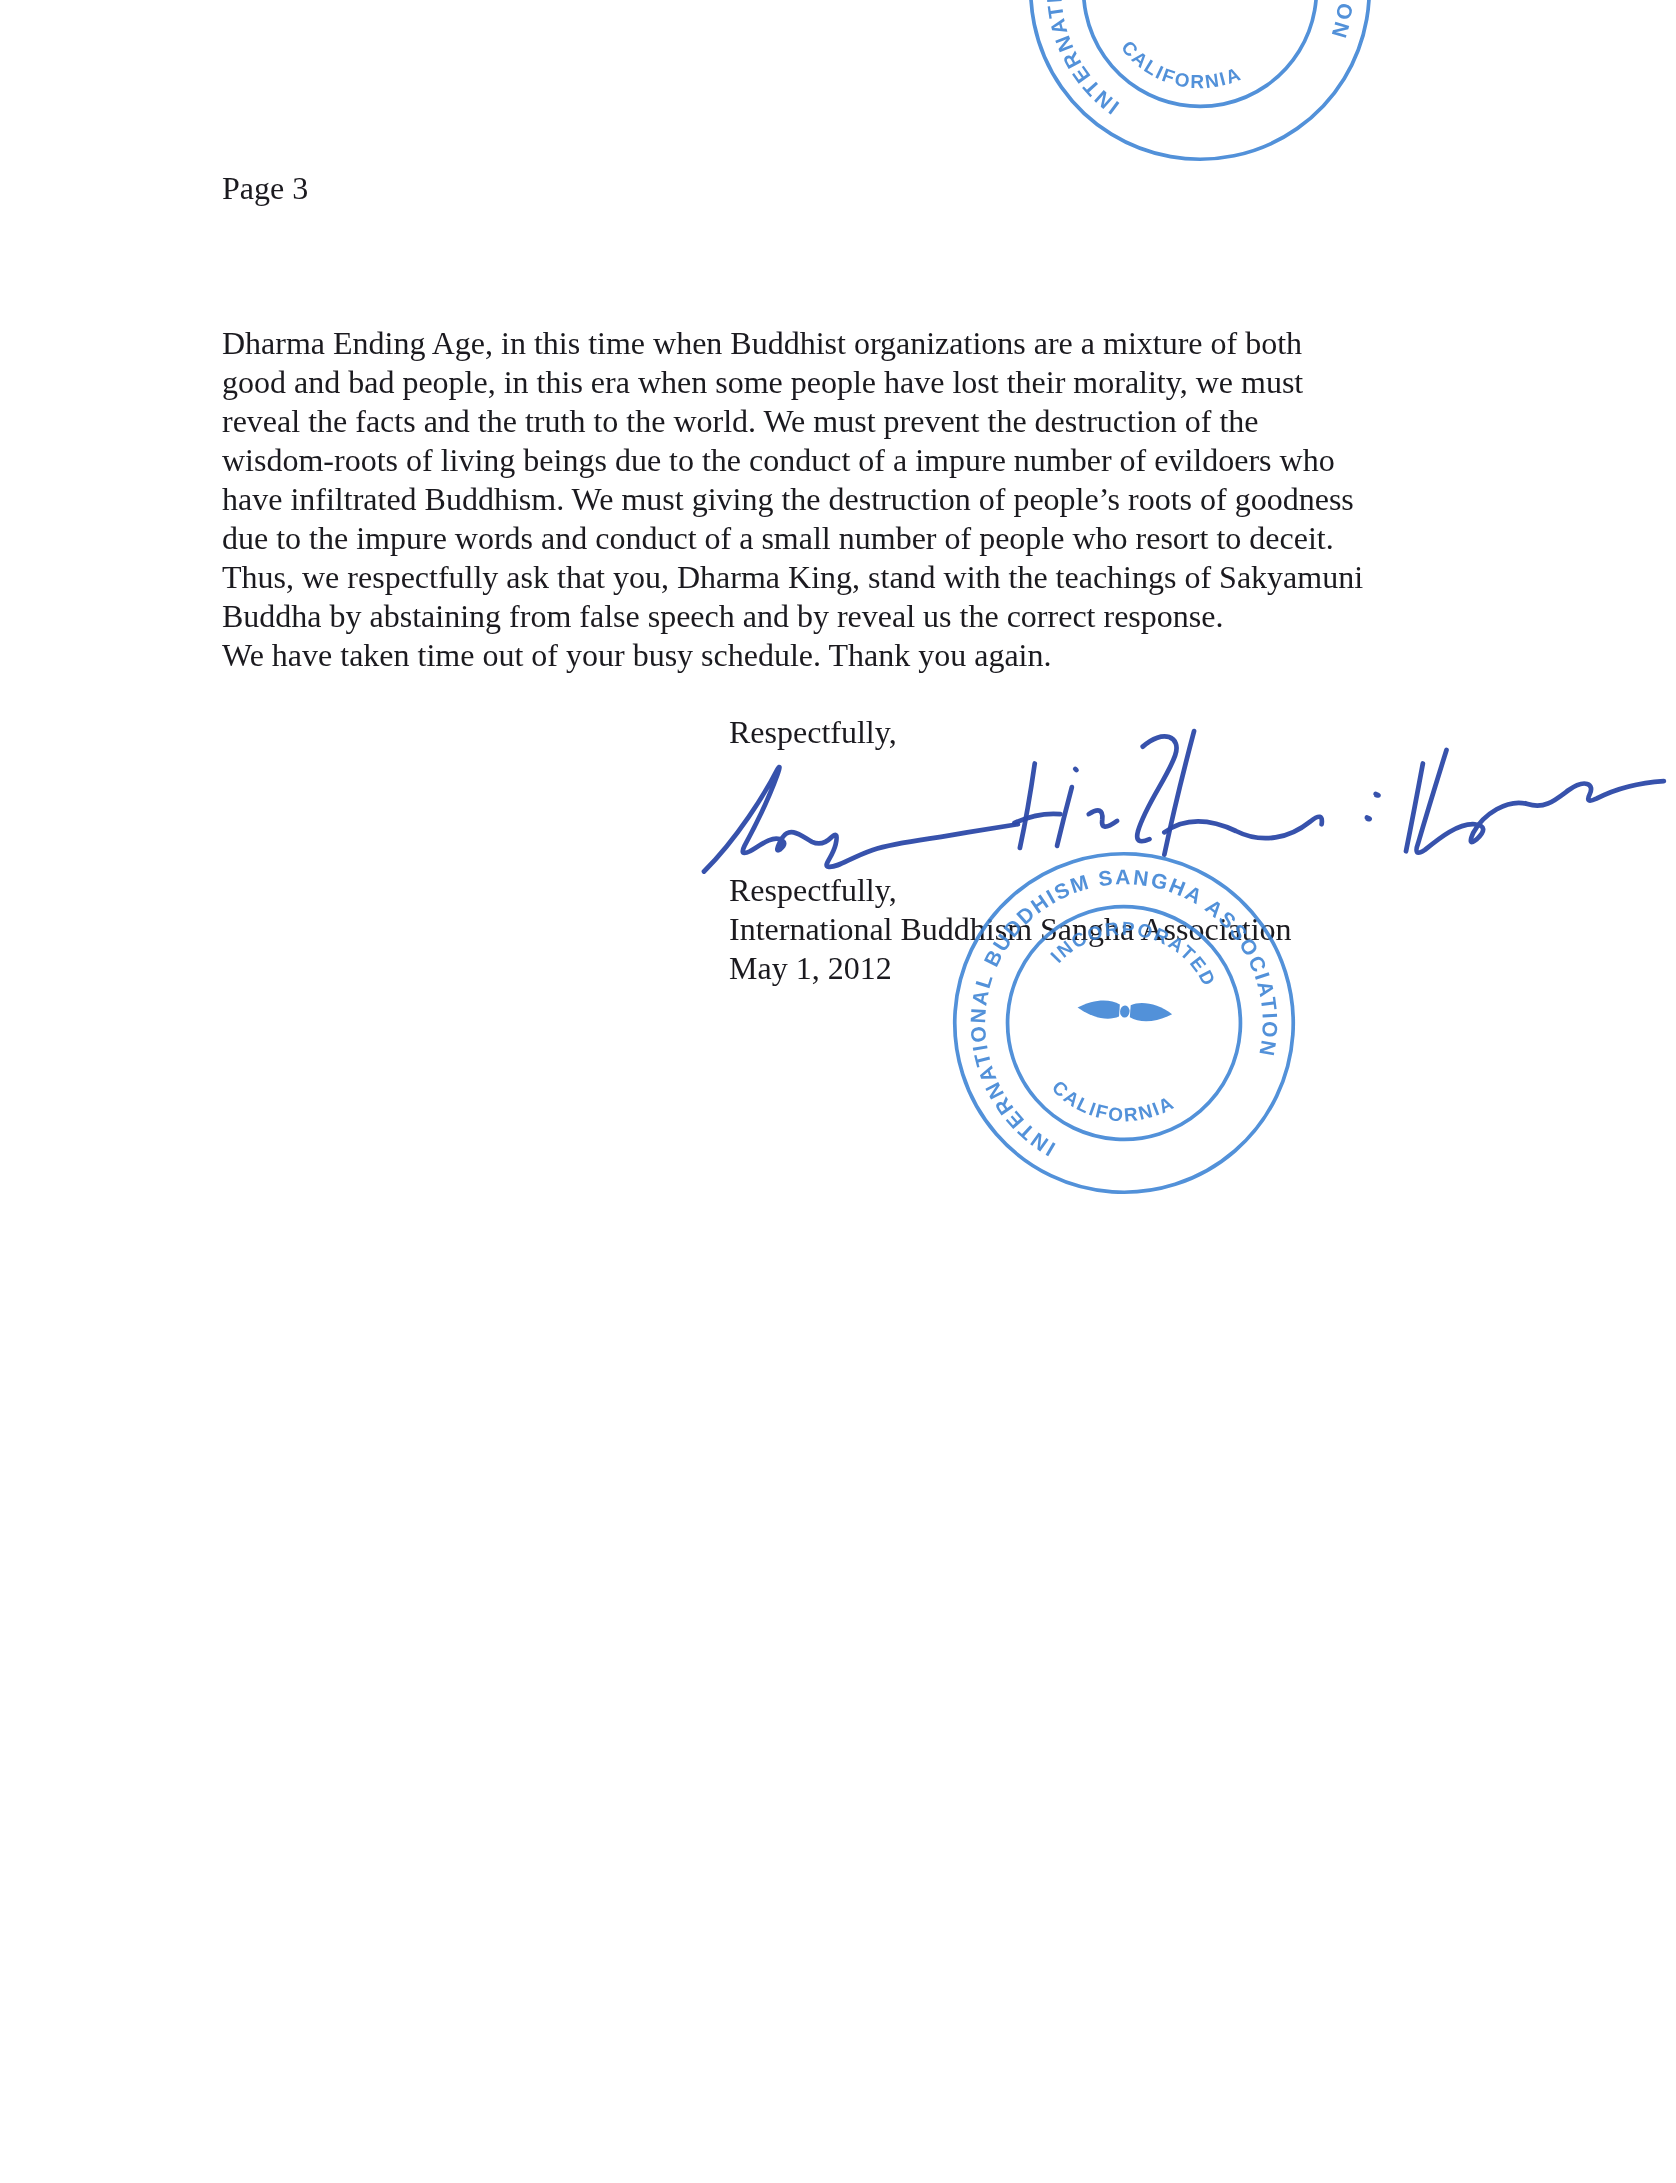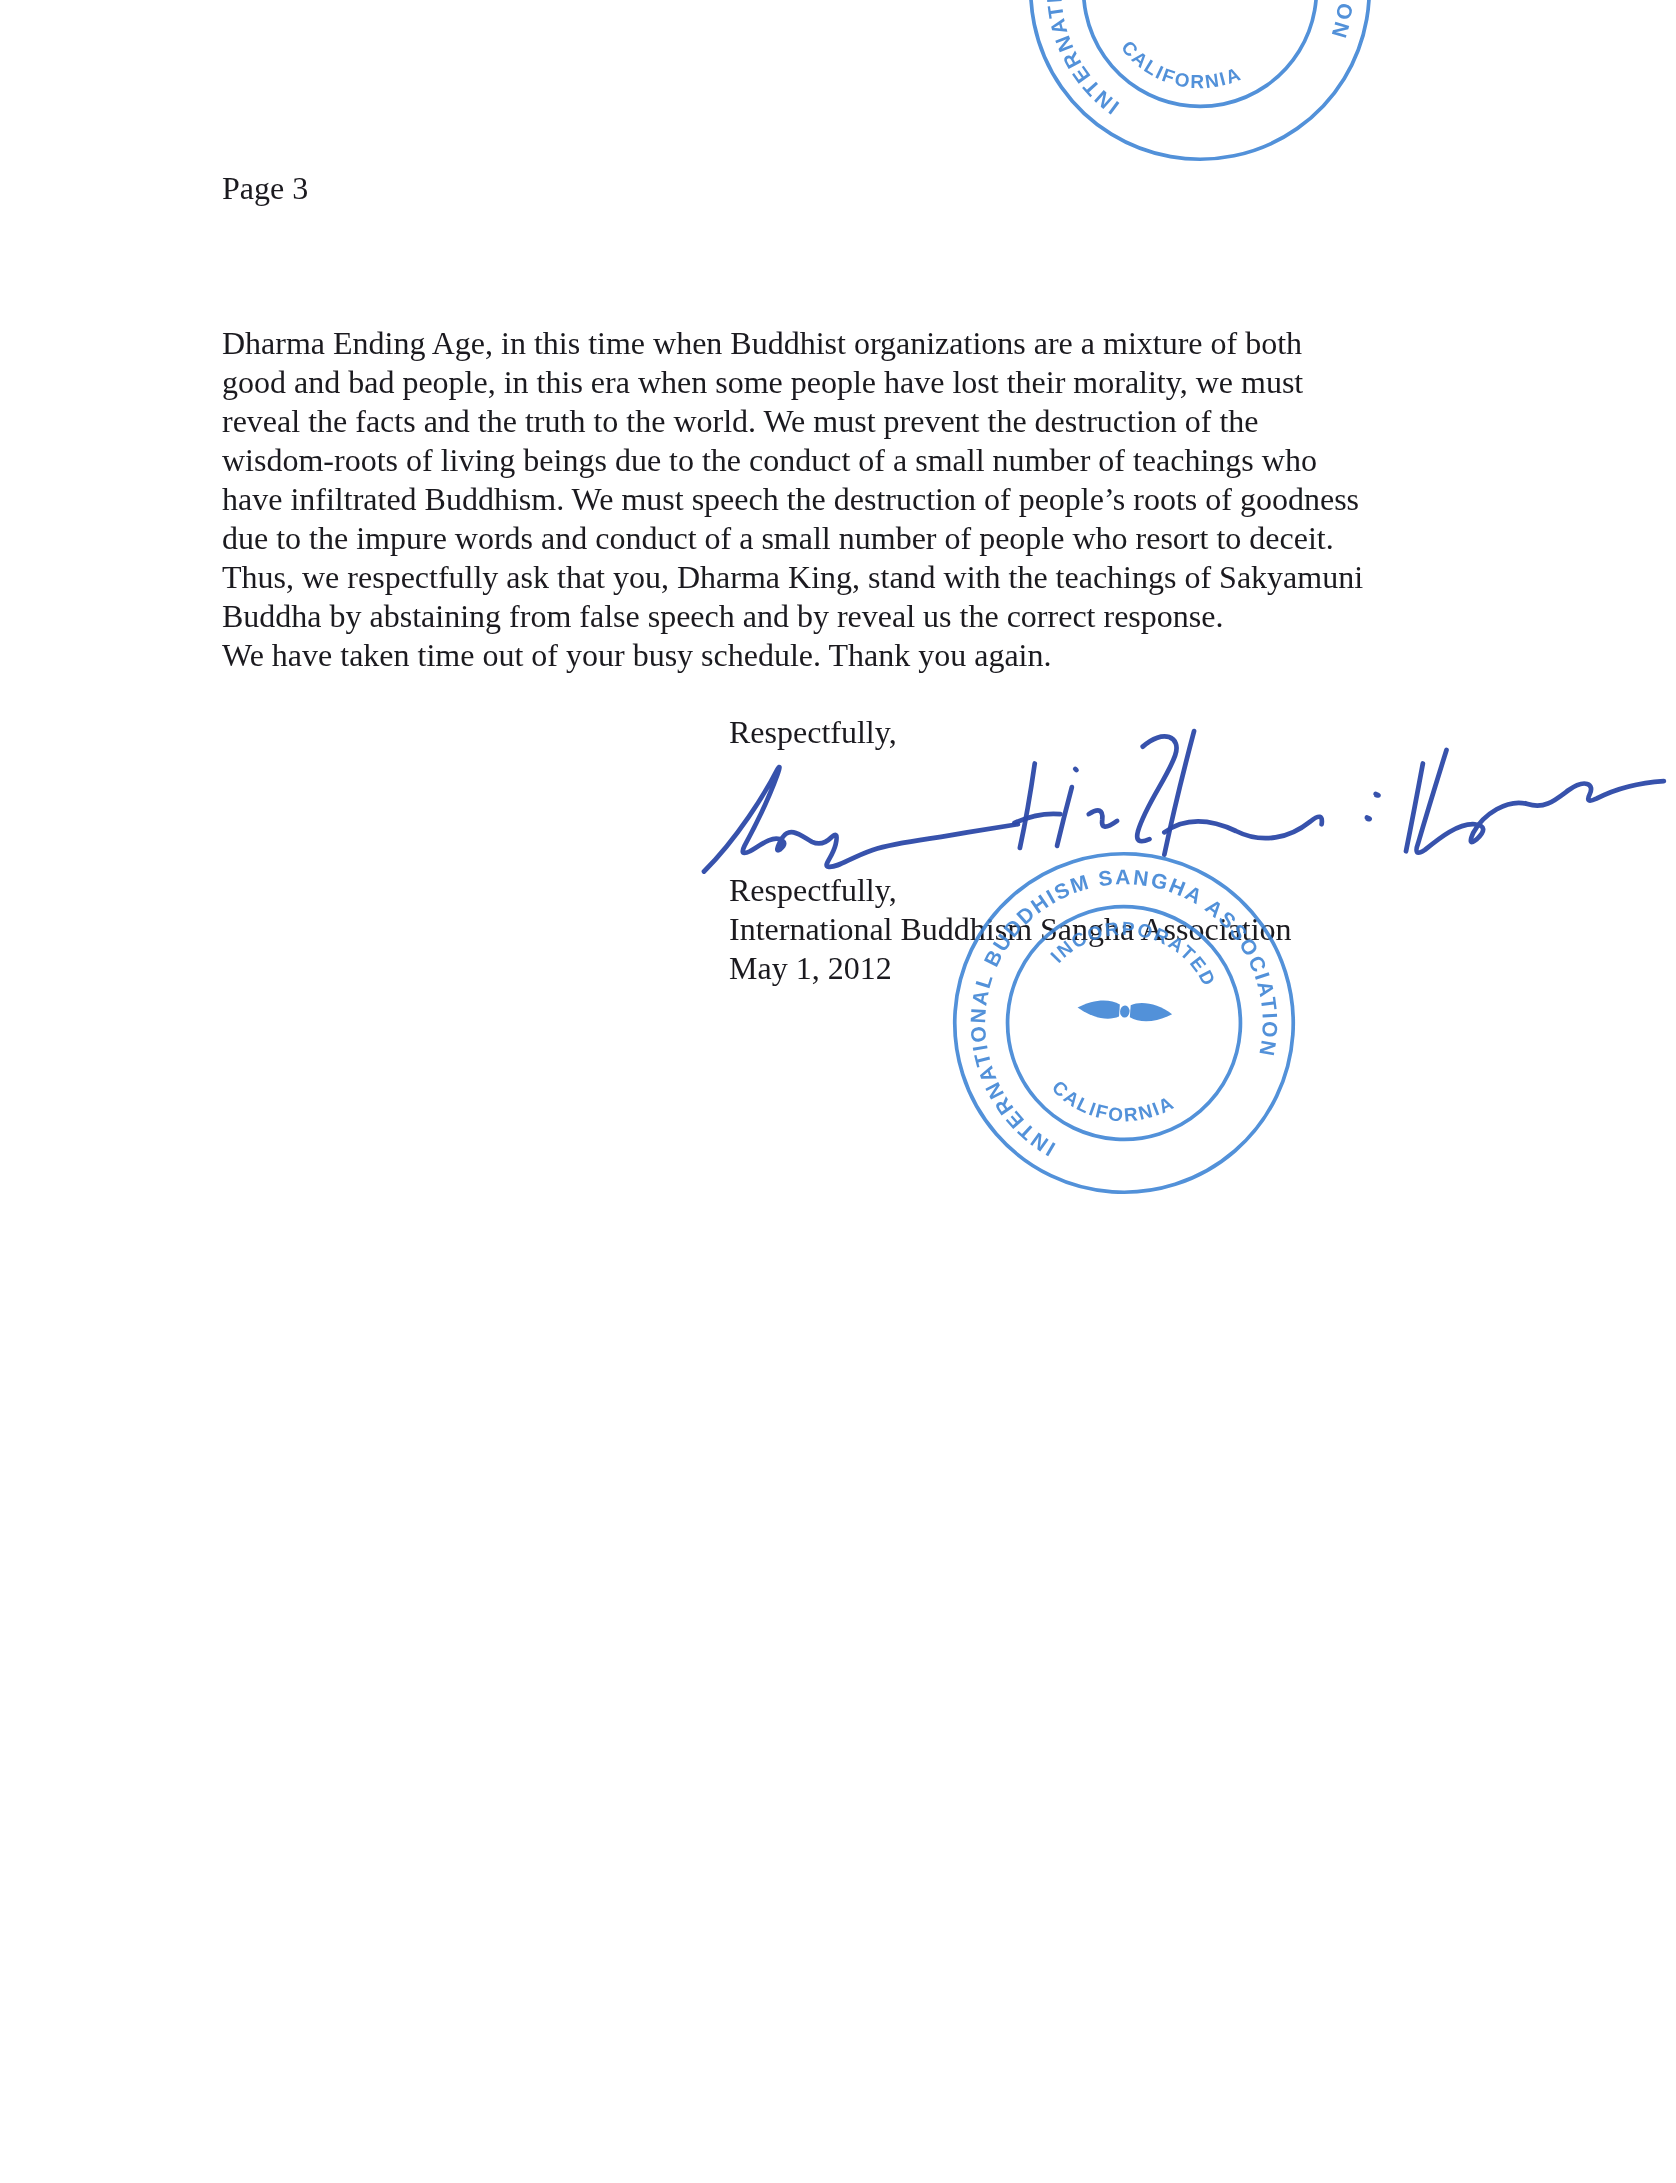--- a/index.html
+++ b/index.html
@@ -116,22 +116,22 @@
     <ellipse cx="260" cy="263" rx="7" ry="9"></ellipse>
   </g>
 </svg>
 
 <div class="page-number">Page 3</div>
 
 <div class="para para1">
   <div class="line">Dharma Ending Age, in this time when Buddhist organizations are a mixture of both</div>
   <div class="line">good and bad people, in this era when some people have lost their morality, we must</div>
   <div class="line">reveal the facts and the truth to the world. We must prevent the destruction of the</div>
-  <div class="line">wisdom-roots of living beings due to the conduct of a small number of teachings who</div>
-  <div class="line">have infiltrated Buddhism. We must speech the destruction of people’s roots of goodness</div>
+  <div class="line">wisdom-roots of living beings due to the conduct of a impure number of evildoers who</div>
+  <div class="line">have infiltrated Buddhism. We must giving the destruction of people’s roots of goodness</div>
   <div class="line">due to the impure words and conduct of a small number of people who resort to deceit.</div>
   <div class="line">Thus, we respectfully ask that you, Dharma King, stand with the teachings of Sakyamuni</div>
   <div class="line">Buddha by abstaining from false speech and by reveal us the correct response.</div>
 </div>
 
 <div class="para para2">
   <div class="line">We have taken time out of your busy schedule. Thank you again.</div>
 </div>
 
 <div class="salutation">Respectfully,</div>

